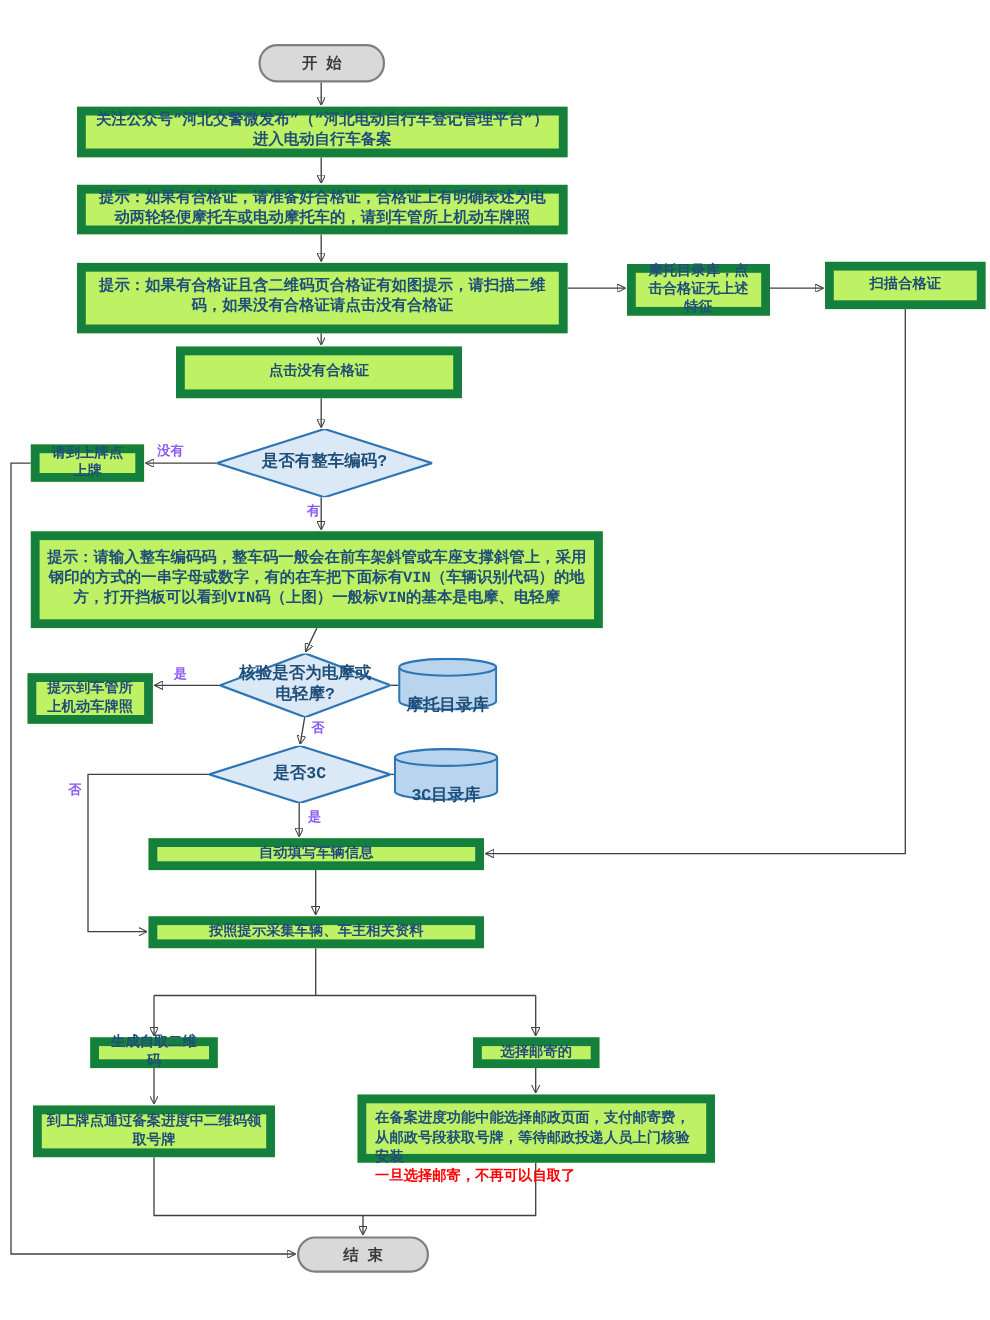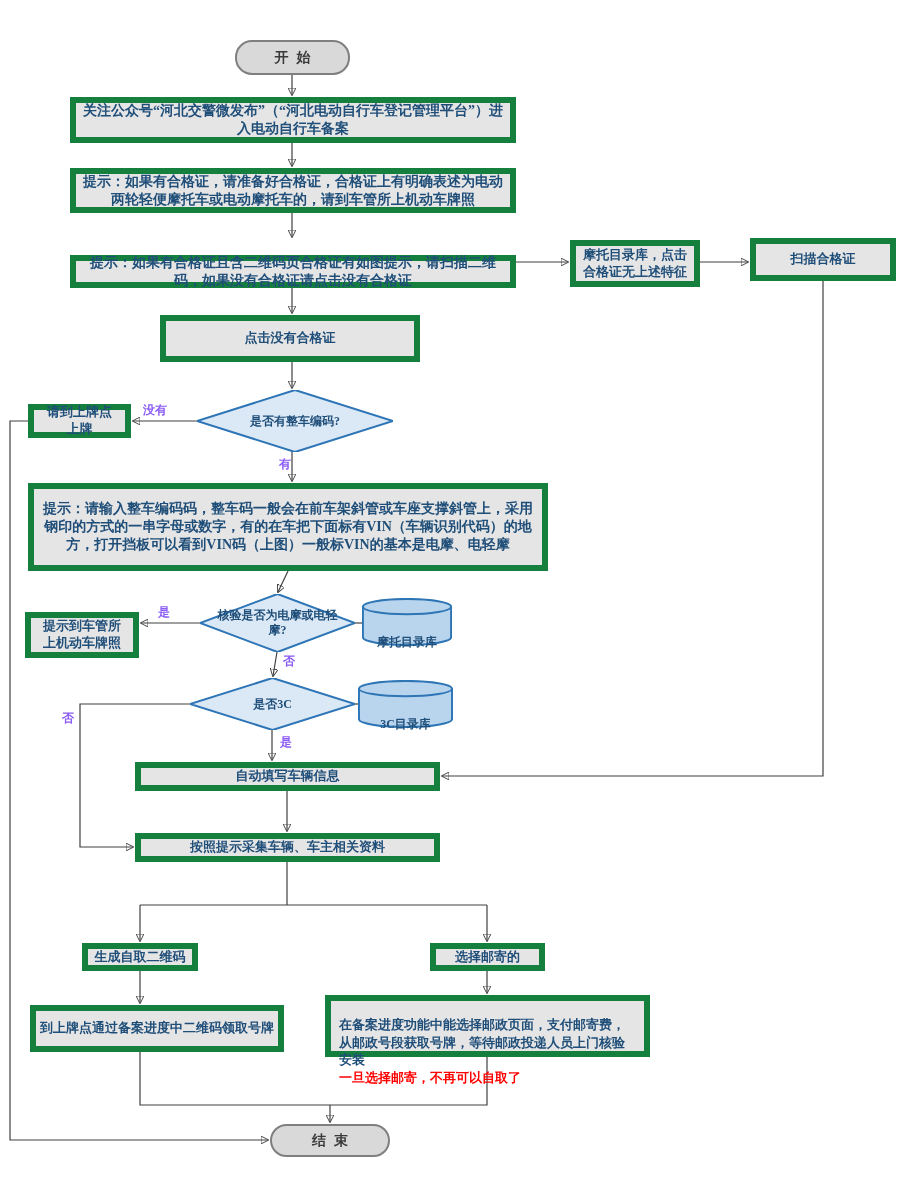--- a/index.html
+++ b/index.html
@@ -1,34 +1,34 @@
 <!DOCTYPE html>
 <html><head>
 <meta charset="utf-8">
 <style>
   html,body{margin:0;padding:0;background:#ffffff;}
   #canvas{position:relative;width:900px;height:1200px;background:#ffffff;
-          font-family:Liberation Serif, serif;overflow:hidden;}
+          font-family:Liberation Mono, monospace;overflow:hidden;}
   #edges{position:absolute;left:0;top:0;width:900px;height:1200px;pointer-events:none;}
   #edges path{fill:none;stroke:#404040;stroke-width:1.2;}
   .node{position:absolute;box-sizing:border-box;display:flex;align-items:center;justify-content:center;
         text-align:center;color:#1f4e79;font-weight:bold;}
-  .process{background:#e5e5e5;border:6px solid #15803d;font-size:13px;line-height:1.28;padding:2px 6px;}
+  .process{background:#bef264;border:8px solid #15803d;font-size:13px;line-height:1.28;padding:2px 6px;}
   .big{font-size:14px;}
   .terminal{background:#d9d9d9;border:2px solid #7f7f7f;border-radius:17px;color:#3a3a3a;
             font-size:14px;letter-spacing:8px;text-indent:8px;}
   .diamond,.cylinder{background:transparent;border:none;padding:0;}
   .shape{position:absolute;left:0;top:0;width:100%;height:100%;}
   .shape polygon{fill:#dbe9f7;stroke:#2e75b6;stroke-width:2;}
   .shape .cyl{fill:#b9d5ee;stroke:#2e75b6;stroke-width:2;}
-  .lbl{position:relative;z-index:1;font-size:12px;line-height:1.25;}
+  .lbl{position:relative;z-index:1;font-size:15px;line-height:1.25;}
   .diamond .lbl{max-width:78%;}
   .cylinder .lbl{padding-top:8px;margin-top:32px;}
   .edge-label{position:absolute;color:#8b5cf6;font-weight:bold;font-size:12px;z-index:2;}
-  .detail{display:block;text-align:left;padding:15px 8px;font-size:13px;line-height:1.35;}
+  .detail{display:block;text-align:left;padding:5px 8px;font-size:13px;line-height:1.35;}
   .detail span{display:block;}
   .warning{color:#ff0000;}
 </style>
 </head>
 <body>
 
 <div id="canvas">
 
   <svg id="edges">
     <defs>
@@ -71,21 +71,21 @@
   </div>
 
   <div class="node process big" style="left:70px;top:97px;width:446px;height:46px">
     <span>关注公众号“河北交警微发布”（“河北电动自行车登记管理平台”）进入电动自行车备案</span>
   </div>
 
   <div class="node process big" style="left:70px;top:168px;width:446px;height:45px">
     <span>提示：如果有合格证，请准备好合格证，合格证上有明确表述为电动两轮轻便摩托车或电动摩托车的，请到车管所上机动车牌照</span>
   </div>
 
-  <div class="node process big" style="left:70px;top:255px;width:446px;height:33px">
+  <div class="node process big" style="left:70px;top:239px;width:446px;height:64px">
     <span>提示：如果有合格证且含二维码页合格证有如图提示，请扫描二维码，如果没有合格证请点击没有合格证</span>
   </div>
 
   <div class="node process" style="left:570px;top:240px;width:130px;height:47px">
     <span>摩托目录库，点击合格证无上述特征</span>
   </div>
 
   <div class="node process" style="left:750px;top:238px;width:146px;height:43px">
     <span>扫描合格证</span>
   </div>
@@ -152,21 +152,21 @@
   </div>
 
   <div class="node process" style="left:82px;top:943px;width:116px;height:28px">
     <span>生成自取二维码</span>
   </div>
 
   <div class="node process" style="left:430px;top:943px;width:115px;height:28px">
     <span>选择邮寄的</span>
   </div>
 
-  <div class="node process" style="left:30px;top:1005px;width:254px;height:47px;padding:2px 4px">
+  <div class="node process" style="left:30px;top:1005px;width:220px;height:47px;padding:2px 4px">
     <span>到上牌点通过备案进度中二维码领取号牌</span>
   </div>
 
   <div class="node process detail" style="left:325px;top:995px;width:325px;height:62px">
     <span>在备案进度功能中能选择邮政页面，支付邮寄费，</span>
     <span>从邮政号段获取号牌，等待邮政投递人员上门核验安装</span>
     <span class="warning">一旦选择邮寄，不再可以自取了</span>
   </div>
 
   <div class="node terminal" style="left:270px;top:1124px;width:120px;height:33px">

